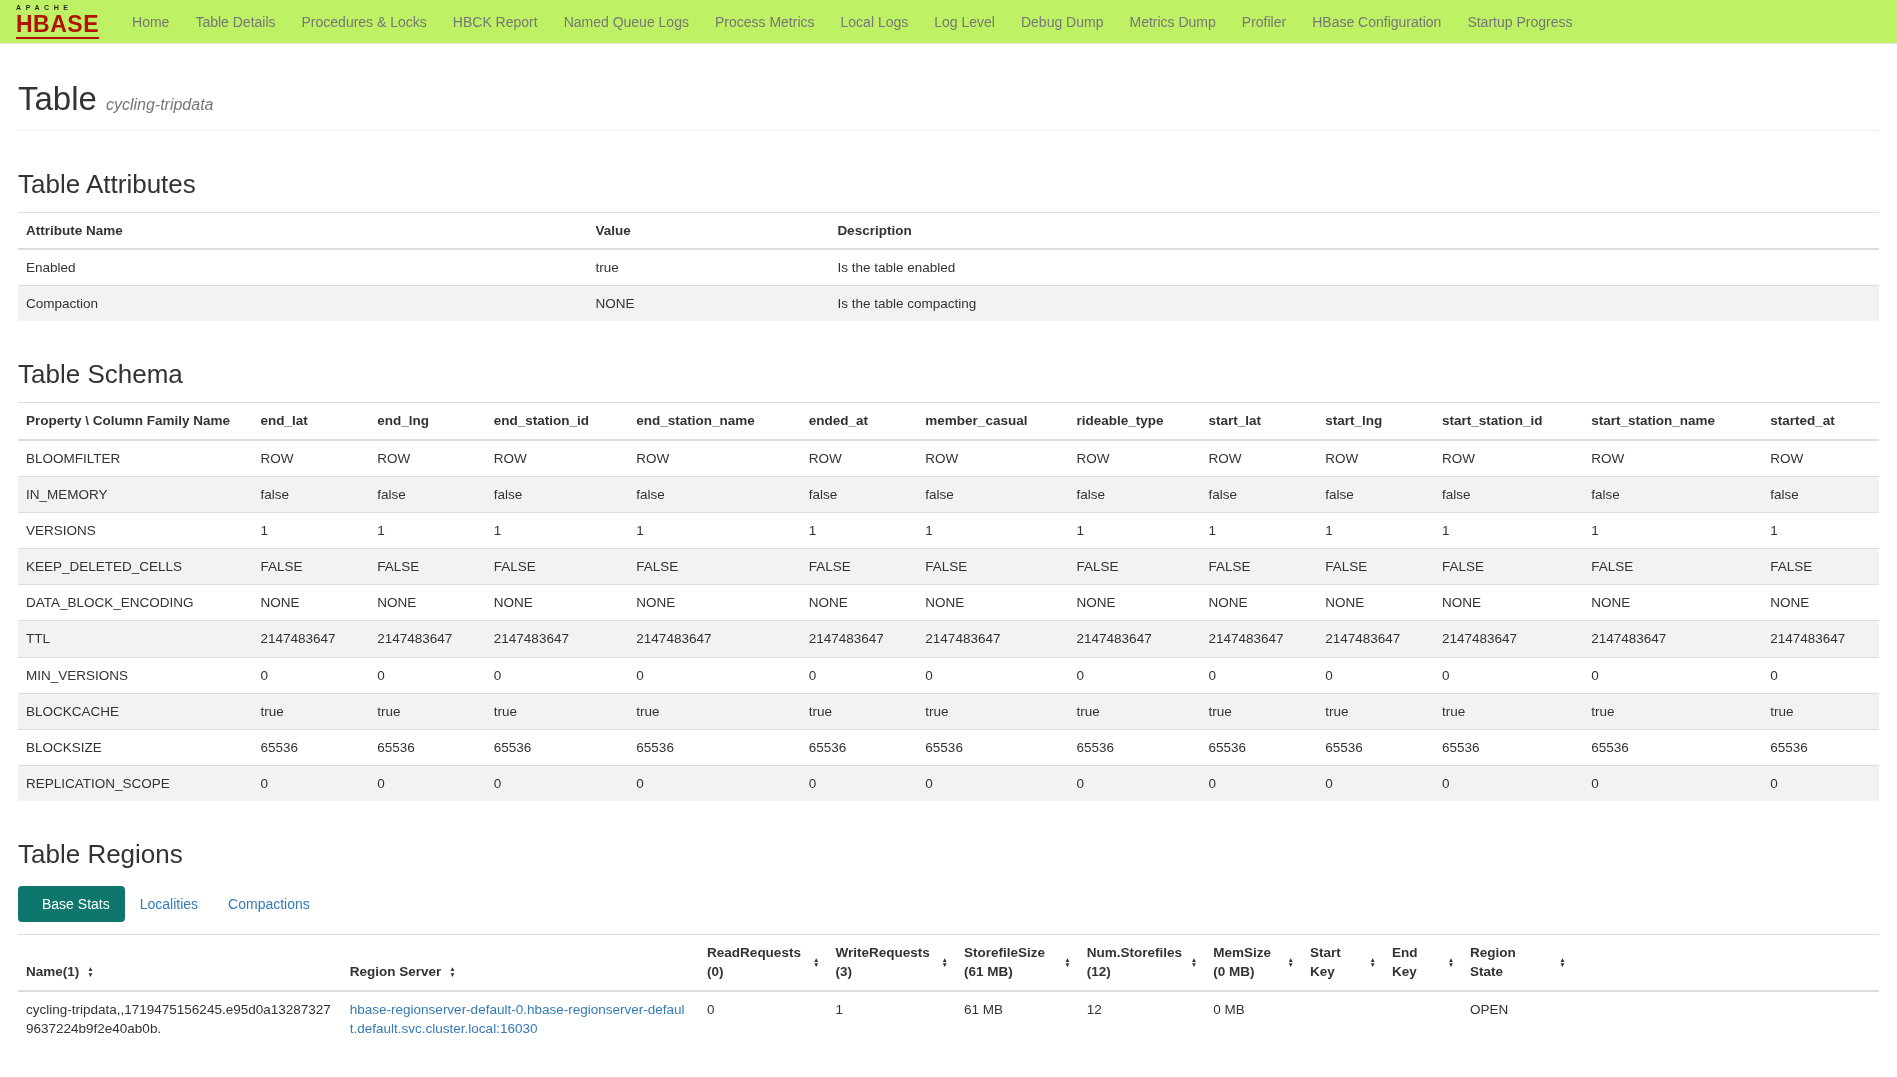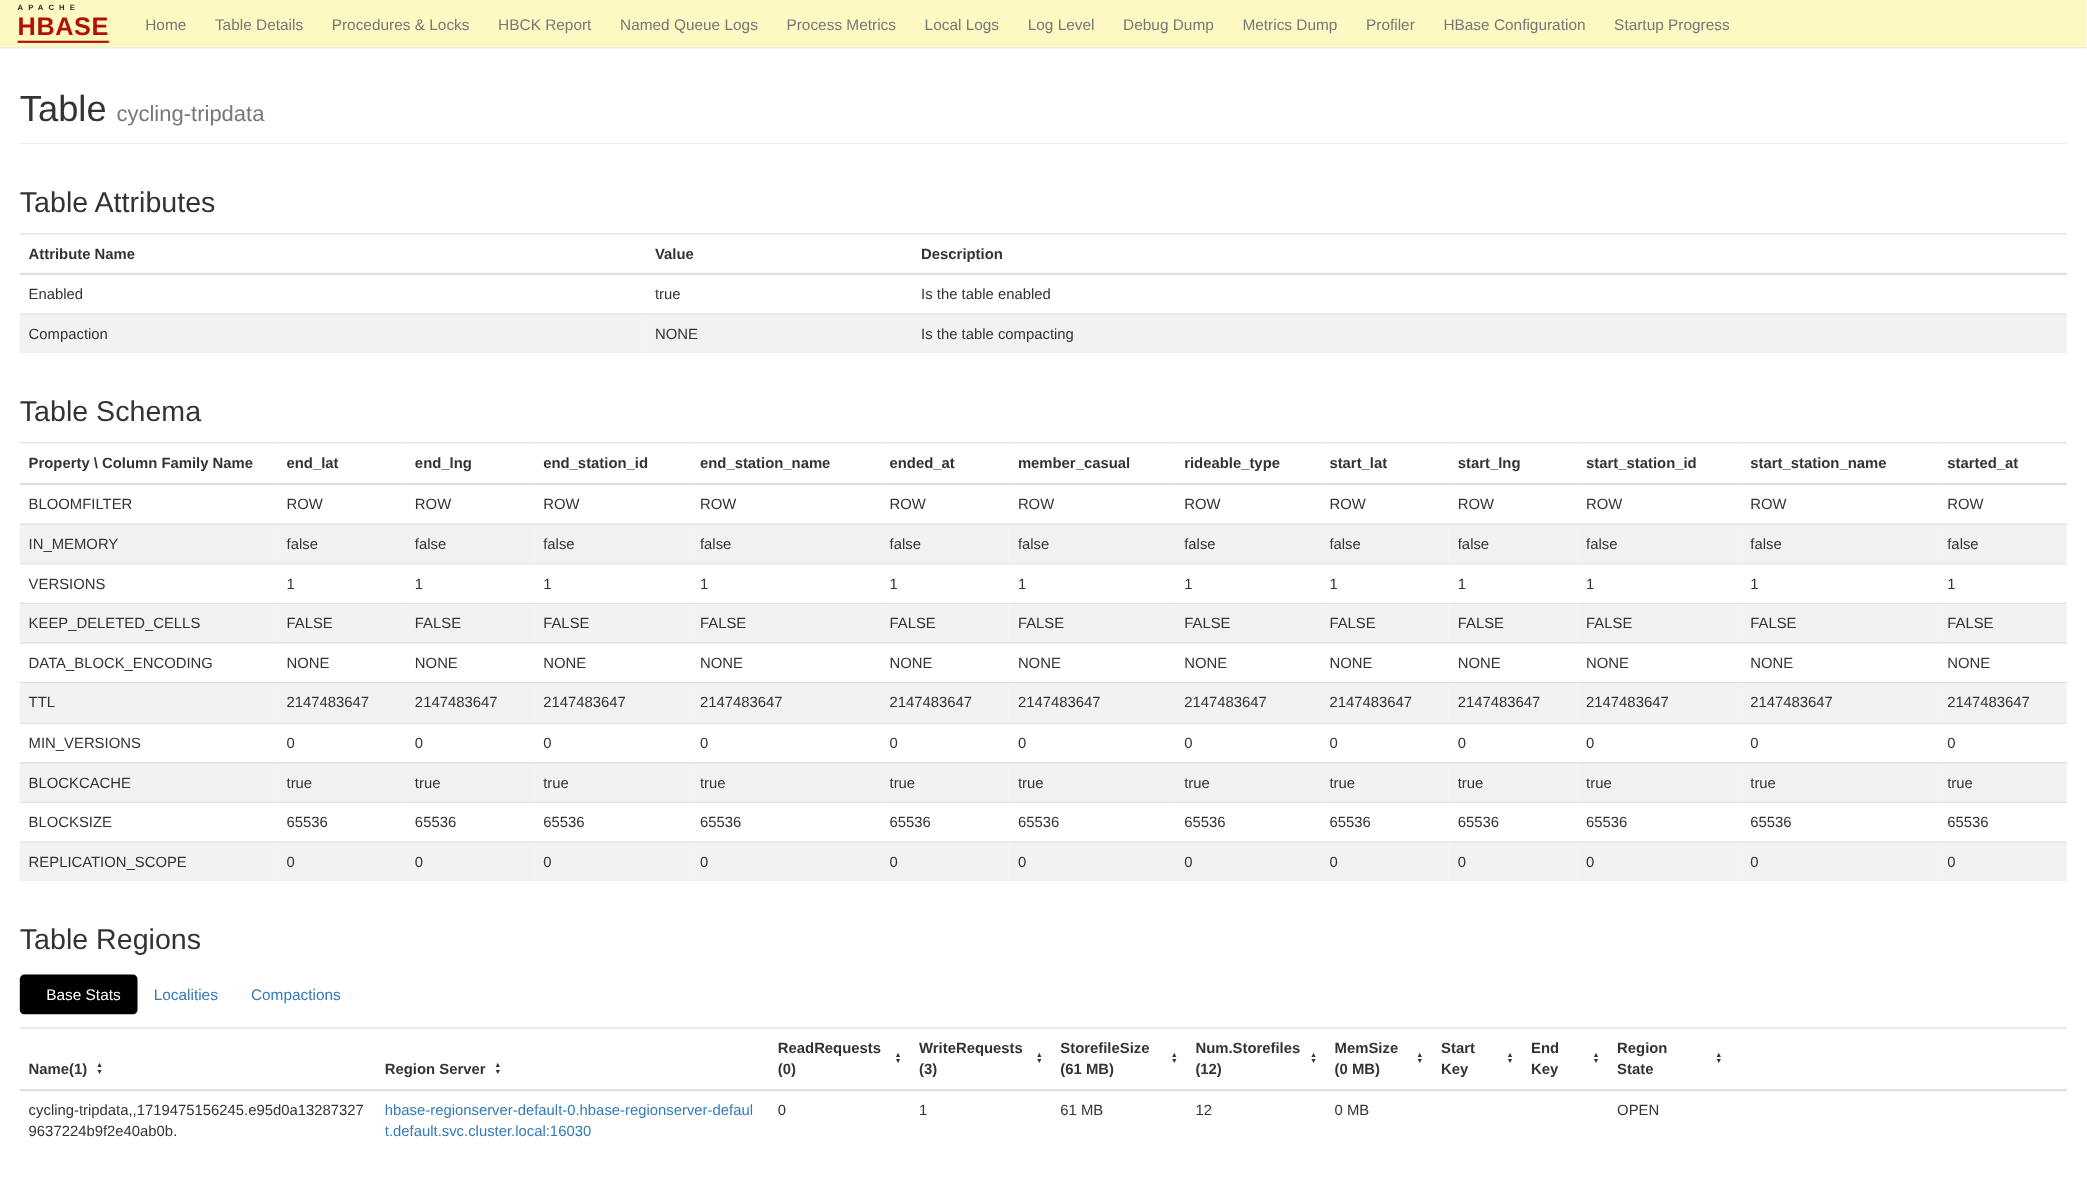--- a/index.html
+++ b/index.html
@@ -9,52 +9,52 @@
     font-size: 14px;
     color: #333;
     width: 1897px;
     min-height: 1077px;
   }
   
   .navbar {
     display: flex;
     align-items: center;
     height: 44px;
-    background: #fef9c3;
+    background: #bef264;
     border-bottom: 1px solid #e7e7e7;
     padding: 0 10px;
   }
   .logo { display: flex; flex-direction: column; line-height: 1; margin: 0 20px 0 6px; cursor: pointer; }
   .logo .apache { font-size: 7px; font-weight: bold; letter-spacing: 4.6px; color: #2b2b2b; margin-bottom: 2px; }
   .logo .hbase { font-size: 23px; font-weight: bold; color: #b01205; letter-spacing: 0.5px; border-bottom: 2px solid #b01205; padding-bottom: 1px; }
   .nav-items { display: flex; list-style: none; align-items: center; }
   .nav-items li { padding: 0 13px; color: #777; font-size: 14px; white-space: nowrap; cursor: pointer; }
   
   .container { padding: 0 18px 60px 18px; }
   .page-header { margin-top: 36px; padding-bottom: 12px; border-bottom: 1px solid #eee; }
   .page-header h1 { font-size: 33px; font-weight: 500; color: #333; }
-  .page-header small { font-size: 20px; color: #777; font-weight: 400; margin-left: 9px; }
+  .page-header small { font-size: 16px; color: #777; font-weight: 400; margin-left: 9px; font-style: italic; }
   h2.section { font-size: 26px; font-weight: 500; color: #333; margin: 38px 0 12px 0; }
   
   table { width: 100%; border-collapse: collapse; font-size: 13.5px; border-top: 1px solid #ddd; }
   th { text-align: left; font-weight: bold; padding: 8px; border-bottom: 2px solid #ddd; vertical-align: bottom; line-height: 1.42; }
   td { padding: 8px; border-top: 1px solid #ddd; vertical-align: top; line-height: 1.42; }
   tbody tr:nth-child(even) { background: #f2f2f2; }
   table.fixed { table-layout: fixed; }
   .break { word-break: break-all; }
   a { color: #337ab7; text-decoration: none; }
   
   .th-flex { display: flex; justify-content: flex-start; align-items: center; }
   .th-label { white-space: normal; }
   .sort-icon { display: inline-flex; flex-direction: column; flex: none; margin-left: 8px; font-size: 6.5px; line-height: 5.5px; color: #333; }
   th.sortable { cursor: pointer; }
   
   .tabs { display: flex; align-items: center; margin: 16px 0 12px 0; }
   .tab { padding: 10px 15px; font-size: 14px; color: #337ab7; border-radius: 4px; cursor: pointer; }
-  .tab.active { background: #000000; color: #fff; padding-left: 24px; }
+  .tab.active { background: #0f766e; color: #fff; padding-left: 24px; }
 </style>
 </head>
 <body>
 
 <nav class="navbar">
   <div class="logo">
     <span class="apache">APACHE</span>
     <span class="hbase">HBASE</span>
   </div>
   <ul class="nav-items" id="nav-items">

